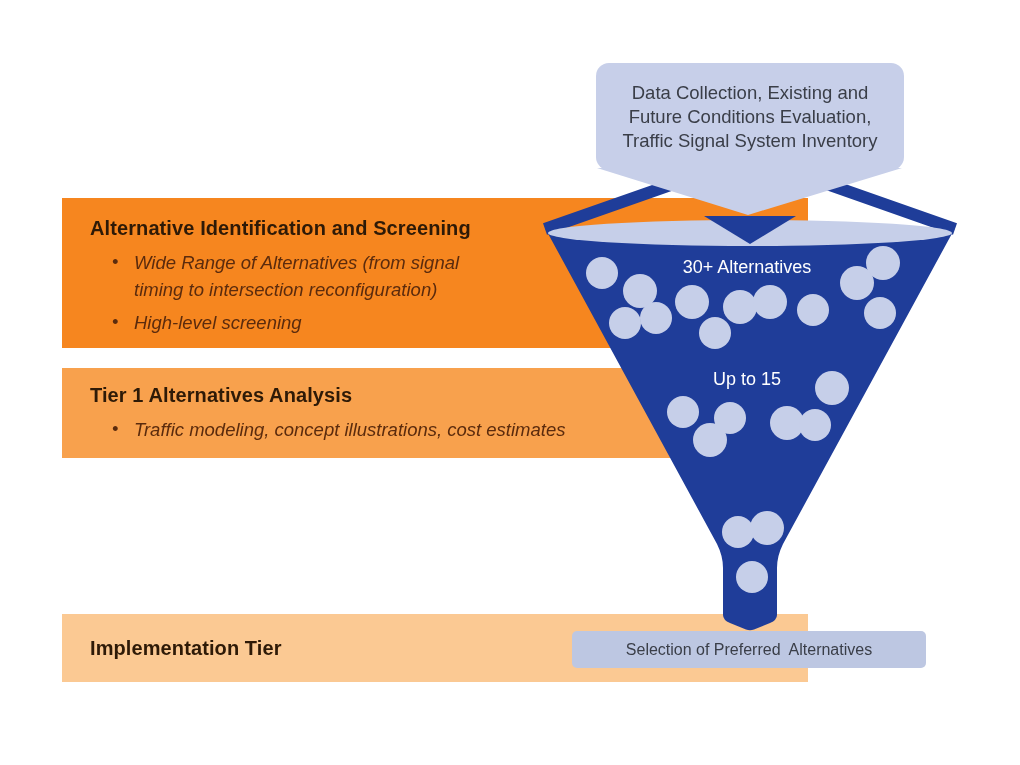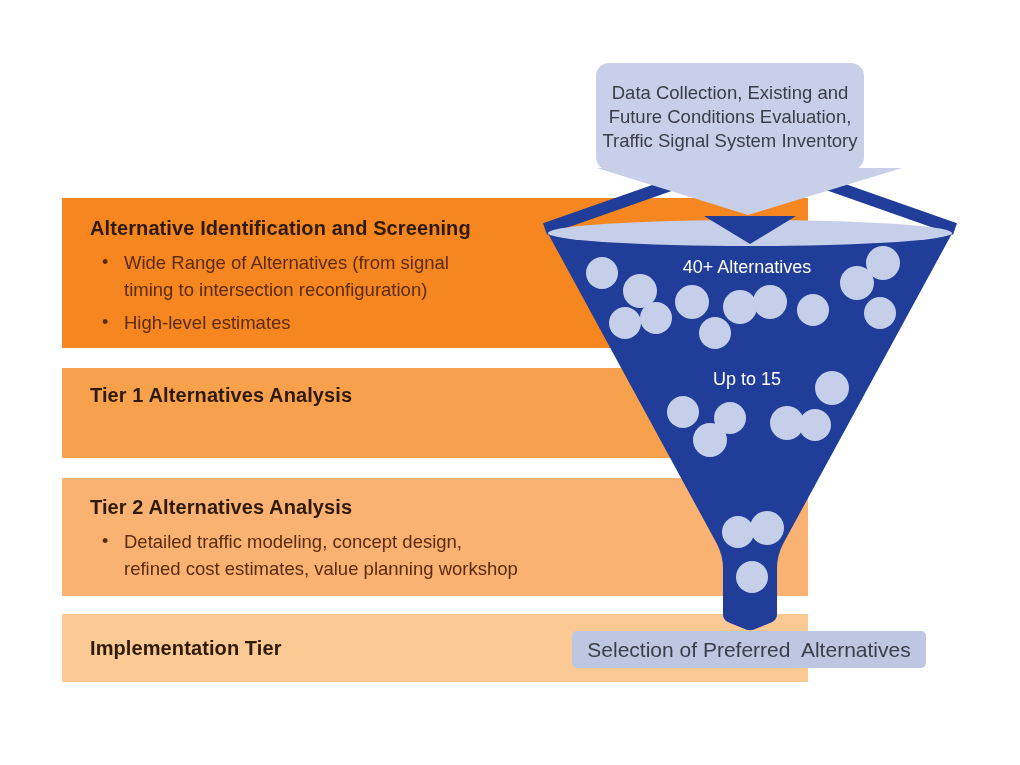--- a/index.html
+++ b/index.html
@@ -12,86 +12,82 @@
   #band2{top:368px;height:90px;background:var(--c-band2);}
   #band3{top:478px;height:118px;background:var(--c-band3);}
   #band4{top:614px;height:68px;background:var(--c-band4);display:flex;align-items:center;}
   .band-title{
     margin:0;padding:0 0 0 28px;font-size:20px;font-weight:bold;line-height:26px;
     color:var(--c-heading);letter-spacing:0.1px;
   }
   #band1 .band-title{padding-top:17px;}
   #band2 .band-title{padding-top:14px;}
   #band3 .band-title{padding-top:16px;}
-  .bullets{list-style:none;margin:8px 0 0 2px;padding:0;}
+  .bullets{list-style:none;margin:8px 0 0 12px;padding:0;font-style:italic;}
   .bullet{display:flex;margin:0 0 6px 0;padding-left:38px;}
   .bullet .dot{width:22px;flex:0 0 22px;color:var(--c-bullet);font-size:18px;line-height:27px;}
   .bullet .dot::before{content:"\2022";}
   .bullet .btxt{
     color:var(--c-bullet);font-size:18.5px;line-height:27px;white-space:pre-line;max-width:480px;
   }
   #svg-layer{position:absolute;left:0;top:0;z-index:3;}
   #callout{
-    position:absolute;left:596px;top:63px;width:268px;height:107px;z-index:5;
+    position:absolute;left:596px;top:63px;width:308px;height:107px;z-index:5;
     background:var(--c-callout);border-radius:13px;
     display:flex;align-items:center;justify-content:center;text-align:center;
   }
   #callout .ctext{
     font-size:18.5px;line-height:24px;color:var(--c-darktext);white-space:pre-line;
   }
   .stage-label{
     position:absolute;z-index:6;color:var(--c-white);font-size:18px;line-height:20px;
     text-align:center;width:200px;
   }
   #stage1{left:647px;top:257px;}
   #stage2{left:647px;top:369px;}
   #stage3{left:649px;top:482px;}
   #selection-box{
     position:absolute;left:572px;top:631px;width:354px;height:37px;z-index:4;
     background:var(--c-selection);border-radius:5px;
     display:flex;align-items:center;justify-content:center;
   }
   #selection-box .stext{
-    font-size:21px;color:var(--c-darktext);white-space:pre-wrap;
+    font-size:16px;color:var(--c-darktext);white-space:pre-wrap;
   }
 </style>
 </head>
 <body>
 
 <div id="canvas">
 
   <div class="band" id="band1">
     <h2 class="band-title">Alternative Identification and Screening</h2>
     <ul class="bullets">
       <li class="bullet">
         <span class="dot"></span>
         <span class="btxt">Wide Range of Alternatives (from signal
 timing to intersection reconfiguration)</span>
       </li>
       <li class="bullet">
         <span class="dot"></span>
-        <span class="btxt">High-level estimates</span>
+        <span class="btxt">High-level screening</span>
       </li>
     </ul>
   </div>
 
   <div class="band" id="band2">
     <h2 class="band-title">Tier 1 Alternatives Analysis</h2>
-  </div>
-
-  <div class="band" id="band3">
-    <h2 class="band-title">Tier 2 Alternatives Analysis</h2>
     <ul class="bullets">
       <li class="bullet">
         <span class="dot"></span>
-        <span class="btxt">Detailed traffic modeling, concept design,
-refined cost estimates, value planning workshop</span>
+        <span class="btxt">Traffic modeling, concept illustrations, cost estimates</span>
       </li>
     </ul>
   </div>
+
 
   <div class="band" id="band4">
     <h2 class="band-title">Implementation Tier</h2>
   </div>
 
   <svg id="svg-layer" width="1020" height="765" viewBox="0 0 1020 765">
 
     <path d="M545 228 L955 228 L783 544 Q777 556 777 568 L777 615 Q777 620 770 623 L754 629.5 Q750 631 746 629.5 L730 623 Q723 620 723 615 L723 568 Q723 556 717 544 Z" style="fill:var(--c-funnel)"></path>
 
     <path d="M545 229 L750 157 L955 229" style="fill:none;stroke:var(--c-funnel);stroke-width:12"></path>
@@ -132,20 +128,20 @@
       <circle cx="752" cy="577" r="16"></circle>
     </g>
   </svg>
 
   <div id="callout">
     <div class="ctext">Data Collection, Existing and
 Future Conditions Evaluation,
 Traffic Signal System Inventory</div>
   </div>
 
-  <div class="stage-label" id="stage1">40+ Alternatives</div>
+  <div class="stage-label" id="stage1">30+ Alternatives</div>
   <div class="stage-label" id="stage2">Up to 15</div>
 
   <div id="selection-box">
     <span class="stext">Selection of Preferred  Alternatives</span>
   </div>
 
 </div>
 
 </body></html>

